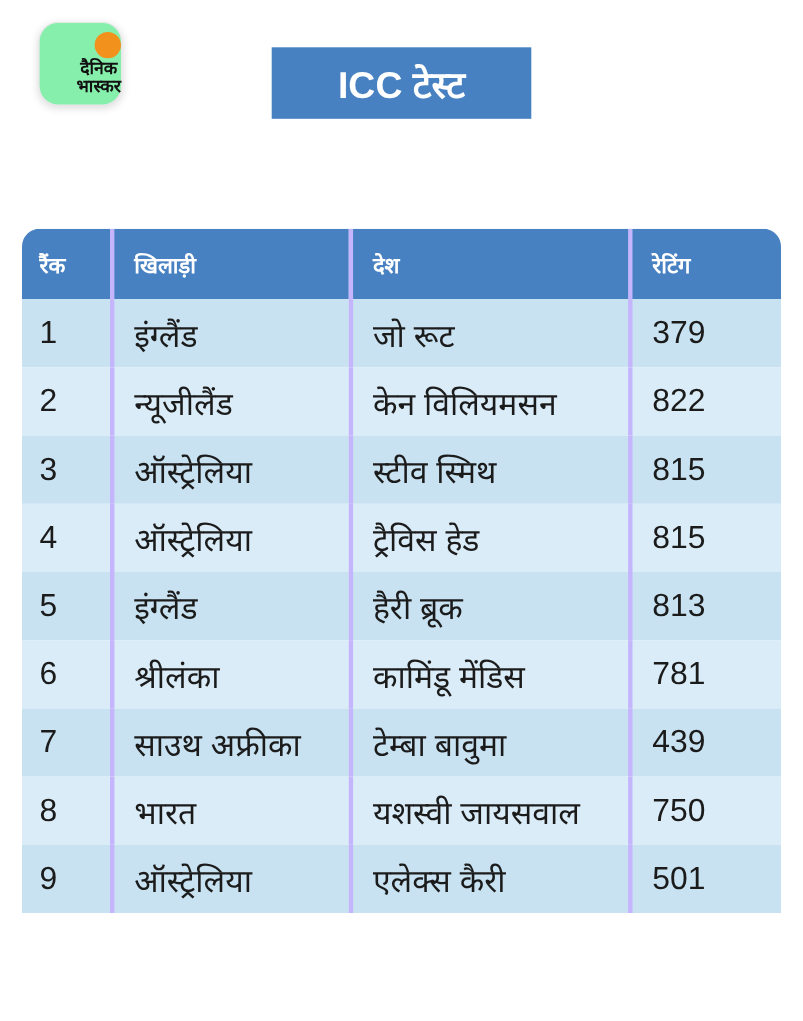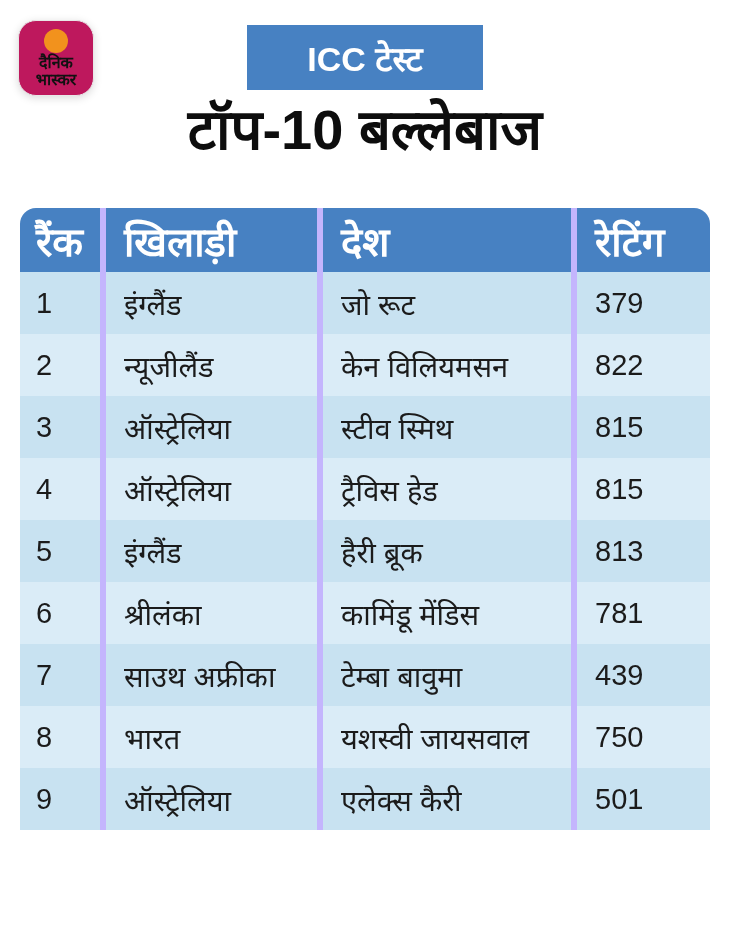--- a/index.html
+++ b/index.html
@@ -11,29 +11,29 @@
     position: relative;
     width: 730px;
     height: 928px;
     background: #ffffff;
     overflow: hidden;
   }
 
   
   .logo {
     position: absolute;
-    left: 18px; top: 20px;
+    left: 35px; top: 20px;
     width: 76px; height: 76px;
-    background: #be185d;
+    background: #86efac;
     border: 1px solid #e8e8e8;
     border-radius: 18px;
     box-shadow: 0 2px 8px rgba(0,0,0,0.15);
     display: flex;
     flex-direction: column;
-    align-items: center;
+    align-items: flex-end;
     box-sizing: border-box;
   }
   .logo .sun {
     width: 24px; height: 24px;
     margin-top: 8px;
     border-radius: 50%;
     background: #f2921d;
   }
   .logo .logo-text {
     margin-top: 2px;
@@ -41,21 +41,21 @@
     font-weight: 700;
     font-size: 16px;
     line-height: 1.05;
     color: #111111;
     letter-spacing: 0;
   }
 
   
   .badge {
     position: absolute;
-    left: 50%; top: 25px;
+    left: 50%; top: 43px;
     transform: translateX(-50%);
     width: 236px; height: 65px;
     background: #4781c2;
     color: #ffffff;
     font-size: 34px;
     font-weight: 600;
     display: flex;
     align-items: center;
     justify-content: center;
   }
@@ -87,21 +87,21 @@
   }
   table.rankings col.c-rank   { width: 80px; }
   table.rankings col.c-col2   { width: 217px; }
   table.rankings col.c-col3   { width: 254px; }
   table.rankings col.c-rating { width: 139px; }
 
   table.rankings th {
     height: 64px;
     background: #4781c2;
     color: #ffffff;
-    font-size: 40px;
+    font-size: 20px;
     font-weight: 700;
     text-align: left;
     padding: 0 0 0 18px;
     vertical-align: middle;
   }
   table.rankings td {
     height: 62px;
     font-size: 29px;
     font-weight: 500;
     color: #1b1b1b;
@@ -111,41 +111,40 @@
     overflow: hidden;
     white-space: nowrap;
   }
   table.rankings th:first-child,
   table.rankings td:first-child { padding-left: 16px; }
   table.rankings th:last-child,
   table.rankings td:last-child { }
 
   table.rankings th + th,
   table.rankings td + td {
-    border-left: 6px solid #c4b5fd;
+    border-left: 4px solid #c4b5fd;
   }
   table.rankings tbody tr:nth-child(odd)  td { background: #c8e2f1; }
   table.rankings tbody tr:nth-child(even) td { background: #daecf7; }
 </style>
 </head>
 <body>
 
 <div class="page">
 
   <div class="logo">
     <div class="sun"></div>
     <div class="logo-text">
       <div>दैनिक</div>
       <div>भास्कर</div>
     </div>
   </div>
 
   <div class="badge">ICC टेस्ट</div>
 
-  <h1 class="title">टॉप-10 बल्लेबाज</h1>
 
   <div class="table-wrap">
     <table class="rankings">
       <colgroup>
         <col class="c-rank">
           <col class="c-col2">
           <col class="c-col3">
           <col class="c-rating">
       </colgroup>
       <thead>

